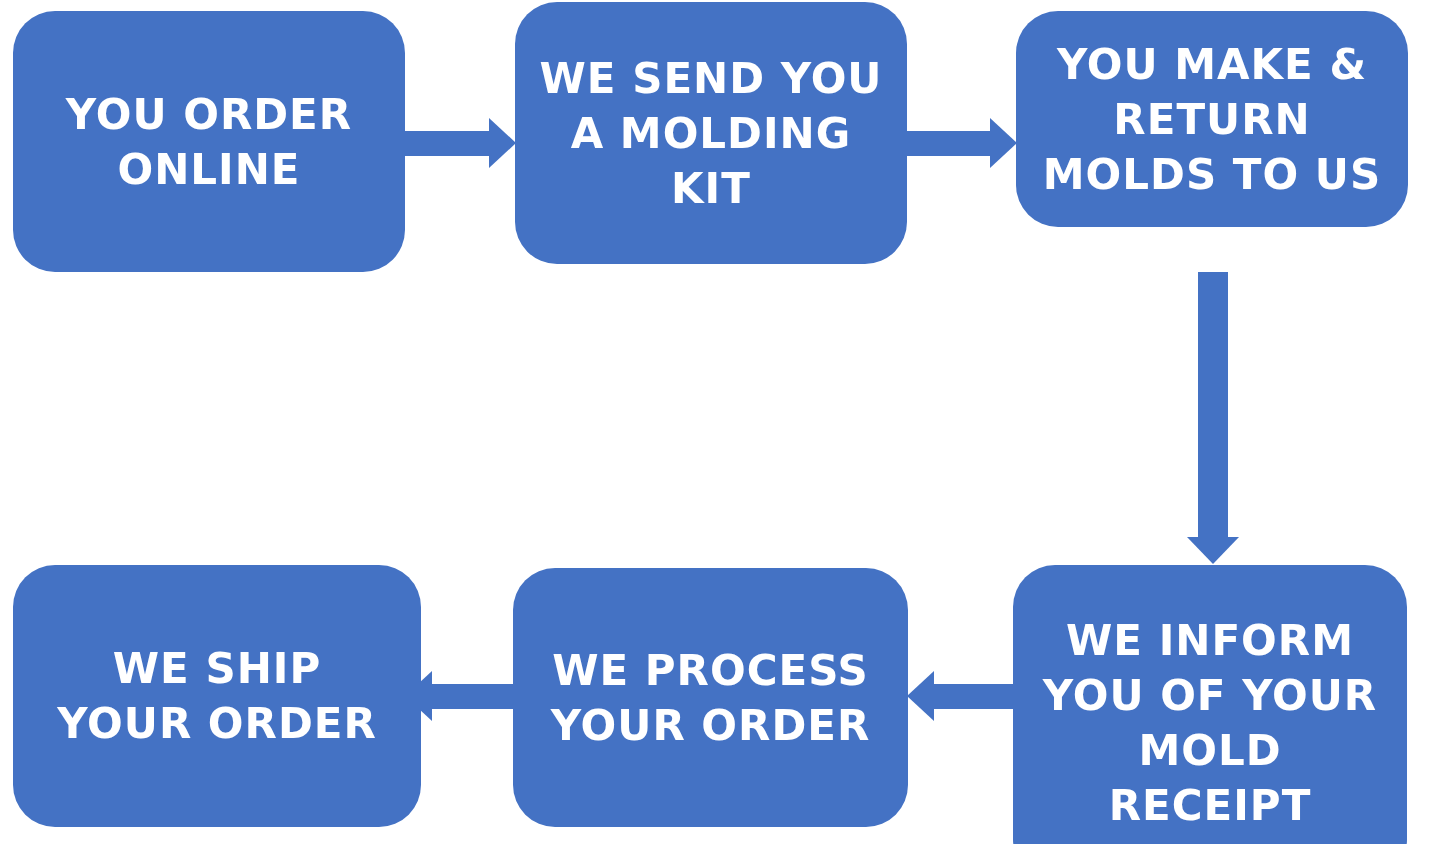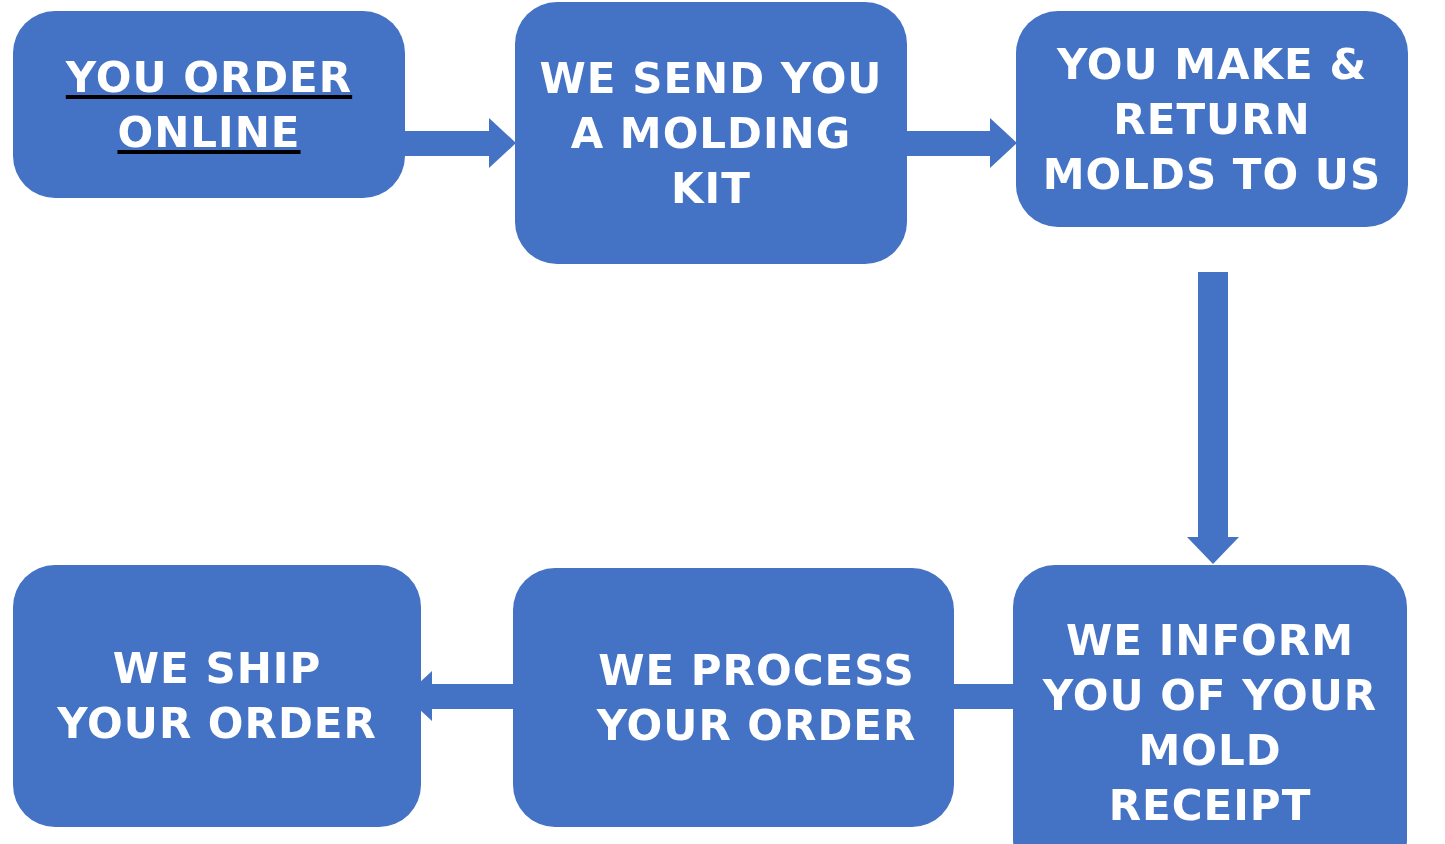--- a/index.html
+++ b/index.html
@@ -26,25 +26,25 @@
   .step .label{
     color:var(--text,#FFFFFF);
     font-weight:bold;
     font-size:42px;
     line-height:55px;
     letter-spacing:1px;
     text-align:center;
     white-space:pre-line;
   }
   
-  .box1{left:13px;  top:11px;  width:392px; height:187px;text-decoration:underline;}
+  .box1{left:13px;  top:11px;  width:392px; height:261px;}
   .box2{left:515px; top:2px;  width:392px; height:262px;}
   .box3{left:1016px;top:11px;  width:392px; height:216px;}
   .box4{left:1013px;top:565px; width:394px; height:316px;}
-  .box5{left:513px; top:568px; width:395px; height:259px;padding-left:46px;}
+  .box5{left:513px; top:568px; width:395px; height:259px;}
   .box6{left:13px;  top:565px; width:408px; height:262px;}
 
   
   .arrow-h{
     position:absolute;
     height:50px;
     display:flex;
     align-items:center;
   }
   .stem-h{height:25px;background:var(--accent,#4472C4);flex:1;}

